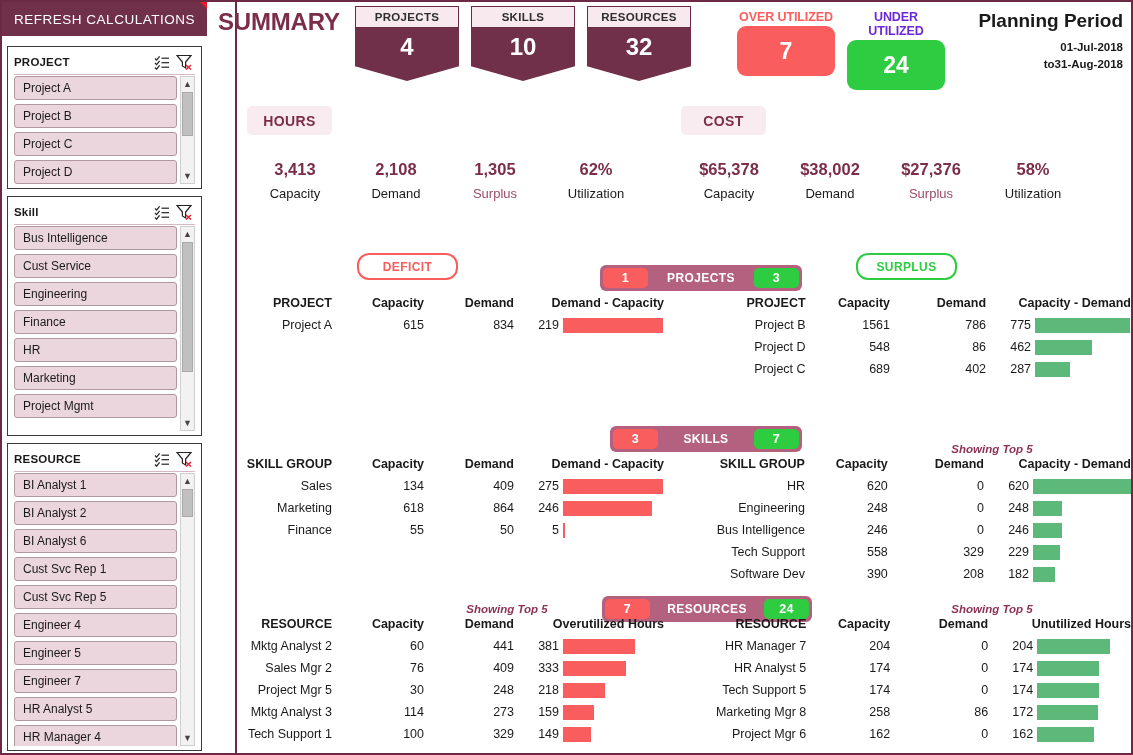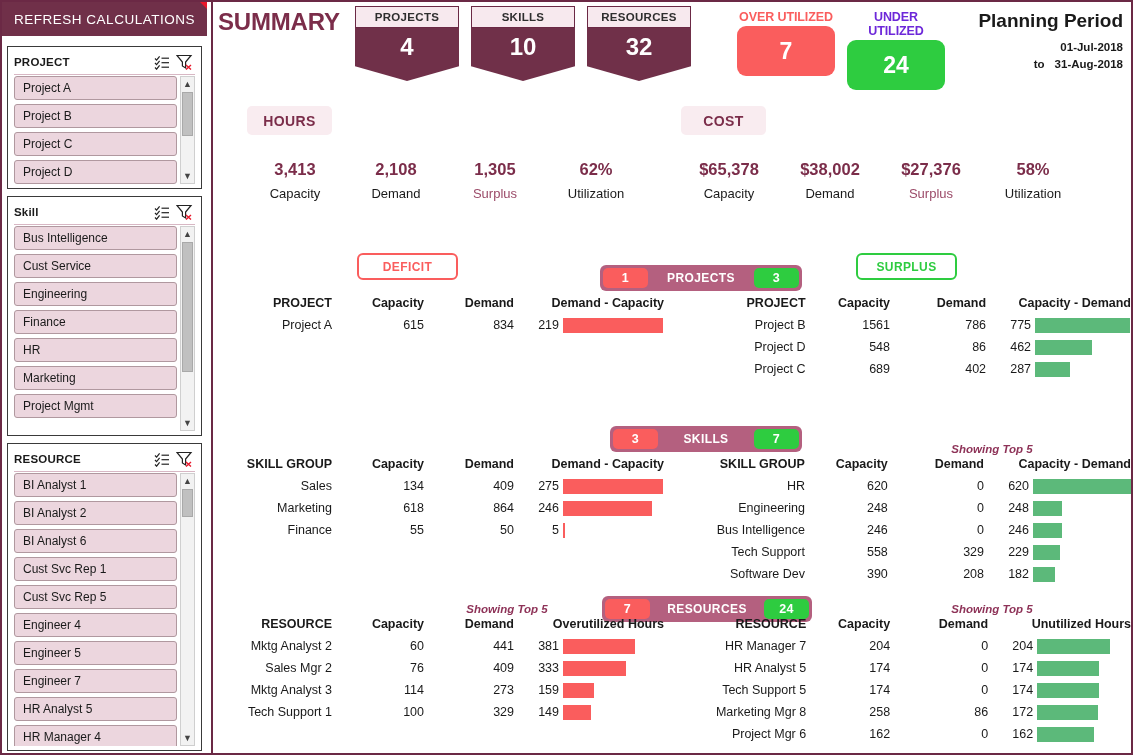--- a/index.html
+++ b/index.html
@@ -24,21 +24,21 @@
     box-sizing: border-box;
     border: 2px solid #6b2945;
     background: #ffffff;
   }
 
   
   .sidebar {
     position: absolute;
     left: 0;
     top: 0;
-    width: 211px;
+    width: 235px;
     height: 751px;
     box-sizing: border-box;
     background: #ffffff;
     border-right: 2px solid #6b2945;
   }
 
   .refresh-btn {
     position: relative;
     margin: 0;
     width: 205px;
@@ -245,21 +245,20 @@
     color: #1a1a1a;
   }
   .planning-row {
     font-weight: bold;
     font-size: 11.5px;
     margin-bottom: 5px;
     color: #1a1a1a;
   }
   .planning-row .to {
     display: inline-block;
-    margin-right: 10px;
     font-weight: bold;
   }
 
   
   .metric-tag {
     position: absolute;
     height: 29px;
     width: 85px;
     background: #f9ecf0;
     border-radius: 5px;
@@ -317,21 +316,21 @@
     font-weight: bold;
     color: #ffffff;
   }
   .pill .badge.left  { left: 3px;  background: #fa5d5d; }
   .pill .badge.right { right: 3px; background: #2ecc40; }
 
   .outline-btn {
     position: absolute;
     height: 27px;
     width: 101px;
-    border-radius: 6px;
+    border-radius: 12px;
     border: 2px solid #fa5d5d;
     background: #ffffff;
     display: flex;
     align-items: center;
     justify-content: center;
     font-size: 12px;
     font-weight: bold;
     color: #fa5d5d;
     letter-spacing: 0.4px;
     box-sizing: border-box;
@@ -871,20 +870,31 @@
             <td>76</td>
             <td>409</td>
             <td>
                 <div class="cell-bar-wrap">
               <span class="cell-num" style="width:45px">333</span>
               <span class="bar red" style="width:63px"></span>
             </div>
               </td>
           </tr>
           <tr>
+            <td class="name-col">Project Mgr 5</td>
+            <td>30</td>
+            <td>248</td>
+            <td>
+                <div class="cell-bar-wrap">
+              <span class="cell-num" style="width:45px">218</span>
+              <span class="bar red" style="width:42px"></span>
+            </div>
+              </td>
+          </tr>
+          <tr>
             <td class="name-col">Mktg Analyst 3</td>
             <td>114</td>
             <td>273</td>
             <td>
                 <div class="cell-bar-wrap">
               <span class="cell-num" style="width:45px">159</span>
               <span class="bar red" style="width:31px"></span>
             </div>
               </td>
           </tr>

